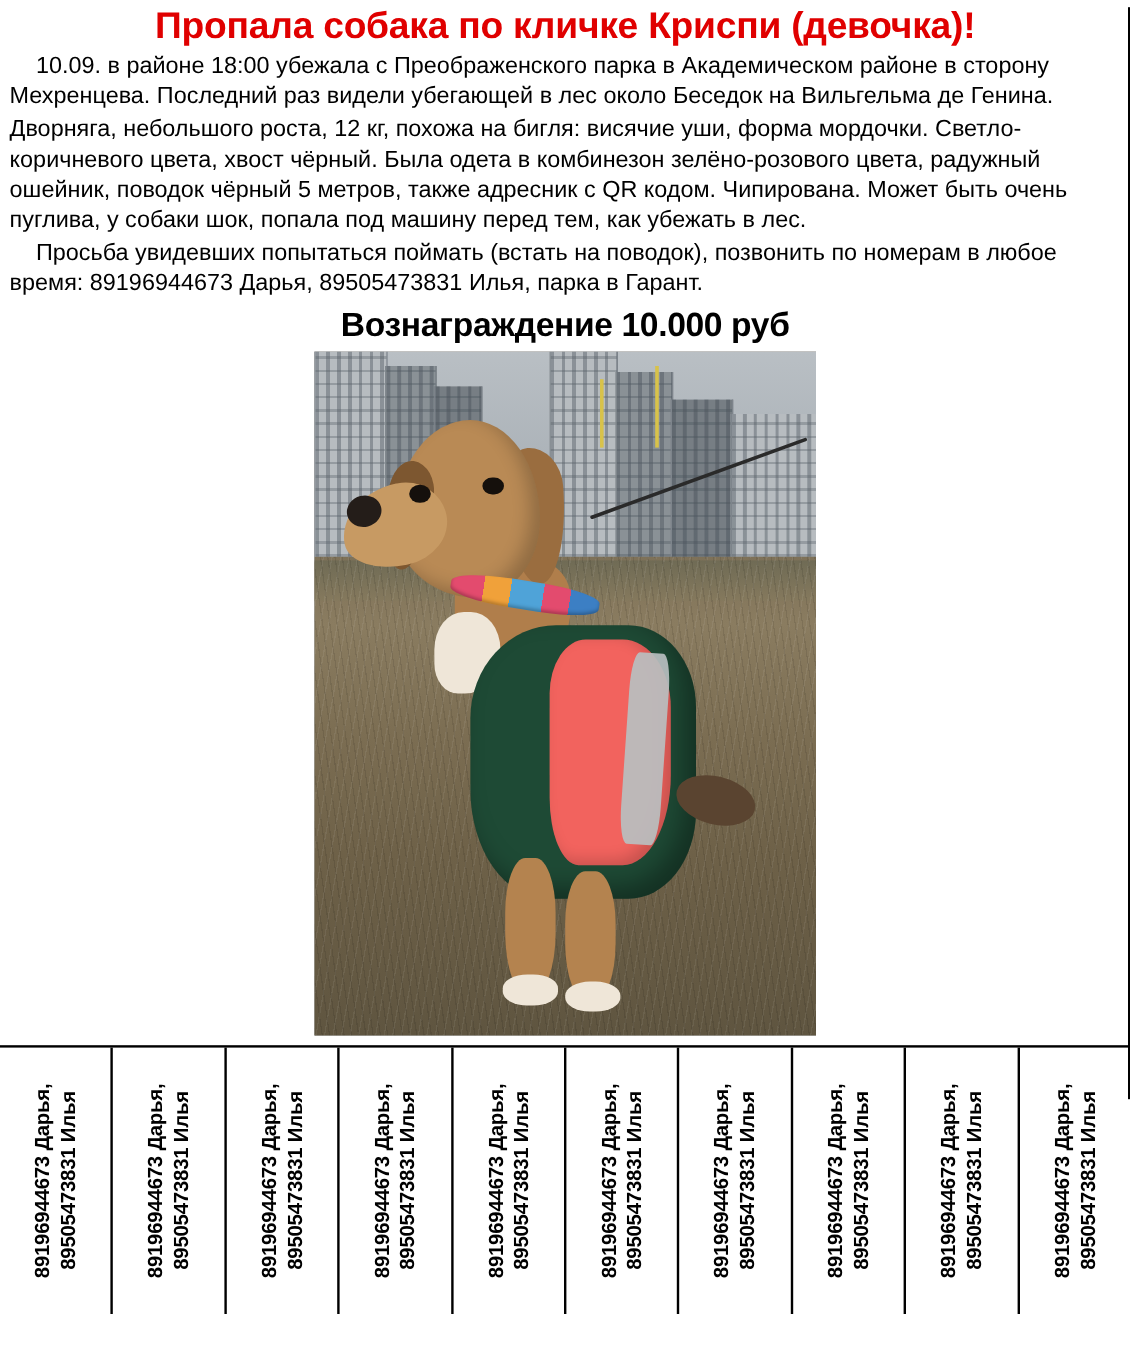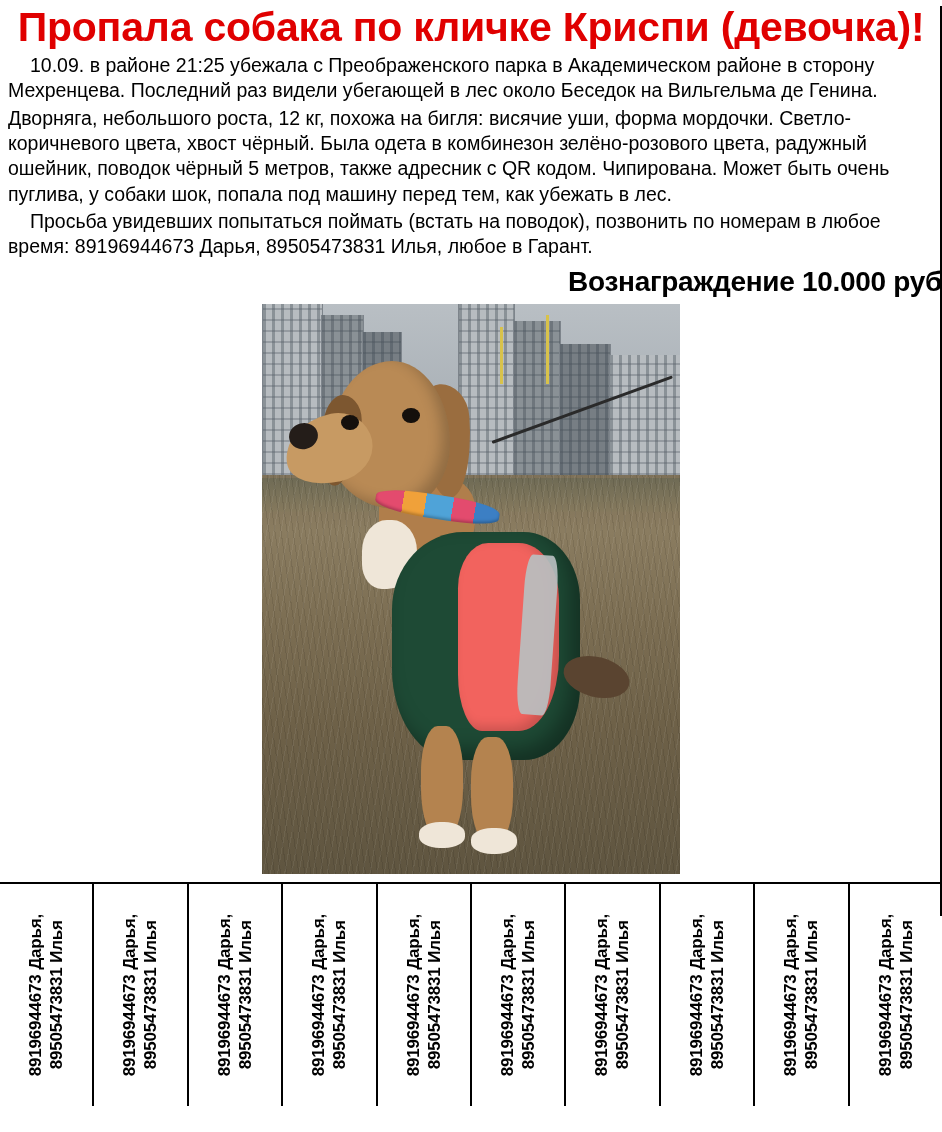--- a/index.html
+++ b/index.html
@@ -16,41 +16,41 @@
   }
   .poster {
     width: 942px;
     height: 1132px;
     position: relative;
     box-sizing: border-box;
   }
   .title {
     text-align: center;
     color: #e00000;
-    font-size: 41px;
+    font-size: 31px;
     font-weight: bold;
     line-height: 1.05;
     margin: 6px 0 4px 0;
     padding: 0 10px;
     letter-spacing: -0.2px;
   }
   .body-text {
     font-size: 19.5px;
     line-height: 1.30;
     padding: 0 10px 0 8px;
     text-align: left;
   }
   .body-text p {
     margin: 0 0 2px 0;
   }
   .indent {
     text-indent: 22px;
   }
   .reward {
-    text-align: right;
+    text-align: center;
     font-size: 28px;
     font-weight: bold;
     margin: 6px 0 6px 0;
     letter-spacing: -0.3px;
   }
   .photo-wrap {
     display: flex;
     justify-content: center;
   }
   .photo {
@@ -220,27 +220,27 @@
 <body>
 
 <div class="poster">
 
   <div class="edge-right"></div>
 
   <h1 class="title">Пропала собака по кличке Криспи (девочка)!</h1>
 
   <div class="body-text">
     <p class="indent">
-      <span>10.09. в районе 21:25 убежала с Преображенского парка в Академическом районе в сторону Мехренцева. Последний раз видели убегающей в лес около Беседок на Вильгельма де Генина.</span>
+      <span>10.09. в районе 18:00 убежала с Преображенского парка в Академическом районе в сторону Мехренцева. Последний раз видели убегающей в лес около Беседок на Вильгельма де Генина.</span>
     </p>
     <p>
       <span class="indent-inline">Дворняга, небольшого роста, 12 кг, похожа на бигля: висячие уши, форма мордочки. Светло-коричневого цвета, хвост чёрный. Была одета в </span><b>комбинезон зелёно-розового цвета</b><span>, радужный ошейник, </span><b>поводок чёрный 5 метров</b><span>, также адресник с QR кодом. Чипирована. Может быть </span><b>очень пуглива</b><span>, у собаки шок, попала под машину перед тем, как убежать в лес.</span>
     </p>
     <p class="indent">
-      <span>Просьба увидевших попытаться поймать (встать на поводок), позвонить по номерам в любое время: </span><b>89196944673 Дарья, 89505473831 Илья</b><span>, любое в Гарант.</span>
+      <span>Просьба увидевших попытаться поймать (встать на поводок), позвонить по номерам в любое время: </span><b>89196944673 Дарья, 89505473831 Илья</b><span>, парка в Гарант.</span>
     </p>
   </div>
 
   <div class="reward">Вознаграждение 10.000 руб</div>
 
   <div class="photo-wrap">
     <div class="photo">
       <div class="sky"></div>
 
       <div class="bld w" style="left:0%; top:0%; width:14%; height:30%;">

